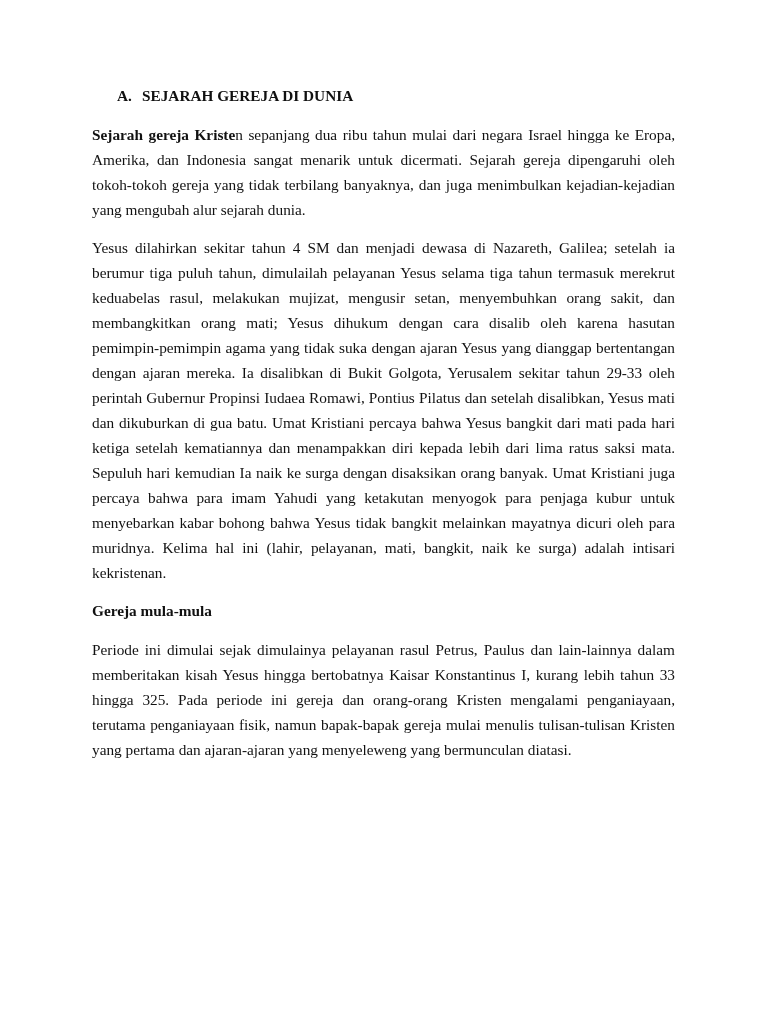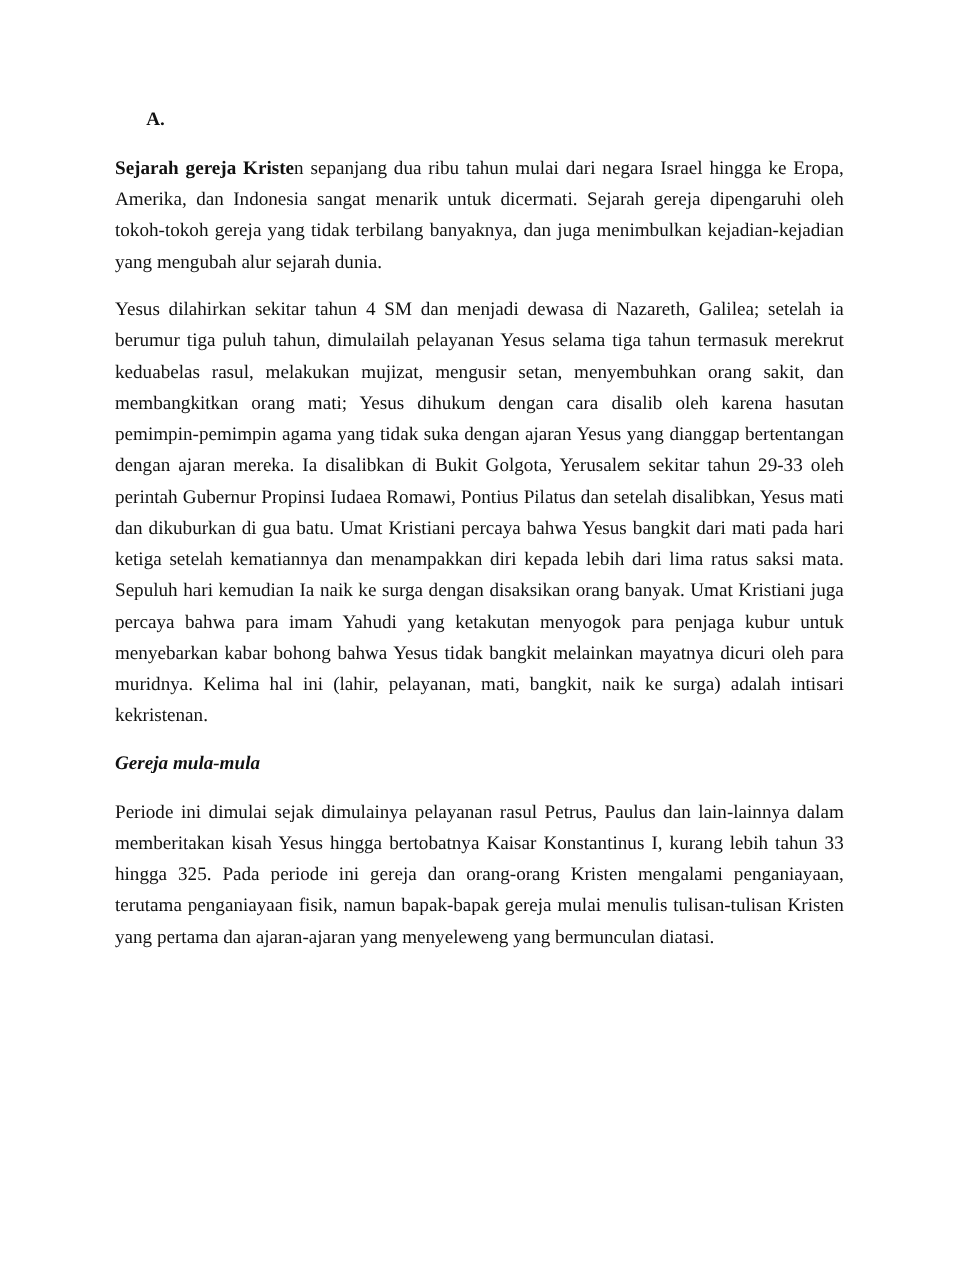--- a/index.html
+++ b/index.html
@@ -43,34 +43,34 @@
       margin-bottom: 13px;
     }
     .sub {
       font-weight: bold;
       font-size: 15.3px;
       line-height: 25px;
       margin: 0 0 14px 0;
     }
     .sub.tight {
       margin-top: 12px;
-      font-style: italic;
     }
     .para.no-gap {
       margin-bottom: 0;
     }
     b { font-weight: bold; margin-top: 36px; }
   </style>
 </head>
 <body>
 
 <div class="page">
 
   <div class="heading">
     <span class="num">A.</span>
+    <span>SEJARAH GEREJA DI DUNIA</span>
   </div>
 
   <p class="para"><b>Sejarah gereja Kriste</b><span>n sepanjang dua ribu tahun mulai dari negara Israel hingga ke Eropa, Amerika, dan Indonesia sangat menarik untuk dicermati. Sejarah gereja dipengaruhi oleh tokoh-tokoh gereja yang tidak terbilang banyaknya, dan juga menimbulkan kejadian-kejadian yang mengubah alur sejarah dunia.</span></p>
 
 
 
   <p class="para">Yesus dilahirkan sekitar tahun 4 SM dan menjadi dewasa di Nazareth, Galilea; setelah ia berumur tiga puluh tahun, dimulailah pelayanan Yesus selama tiga tahun termasuk merekrut keduabelas rasul, melakukan mujizat, mengusir setan, menyembuhkan orang sakit, dan membangkitkan orang mati; Yesus dihukum dengan cara disalib oleh karena hasutan pemimpin-pemimpin agama yang tidak suka dengan ajaran Yesus yang dianggap bertentangan dengan ajaran mereka. Ia disalibkan di Bukit Golgota, Yerusalem sekitar tahun 29-33 oleh perintah Gubernur Propinsi Iudaea Romawi, Pontius Pilatus dan setelah disalibkan, Yesus mati dan dikuburkan di gua batu. Umat Kristiani percaya bahwa Yesus bangkit dari mati pada hari ketiga setelah kematiannya dan menampakkan diri kepada lebih dari lima ratus saksi mata. Sepuluh hari kemudian Ia naik ke surga dengan disaksikan orang banyak. Umat Kristiani juga percaya bahwa para imam Yahudi yang ketakutan menyogok para penjaga kubur untuk menyebarkan kabar bohong bahwa Yesus tidak bangkit melainkan mayatnya dicuri oleh para muridnya. Kelima hal ini (lahir, pelayanan, mati, bangkit, naik ke surga) adalah intisari kekristenan.</p>
 
 
   <div class="sub tight">Gereja mula-mula</div>

